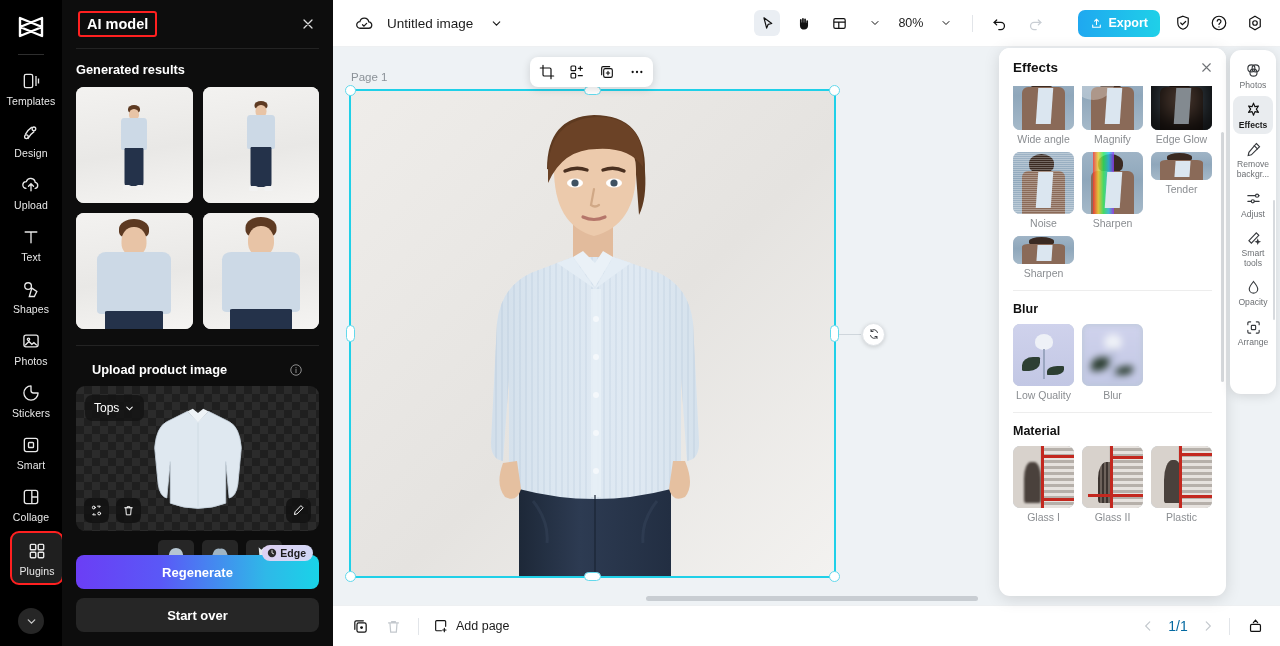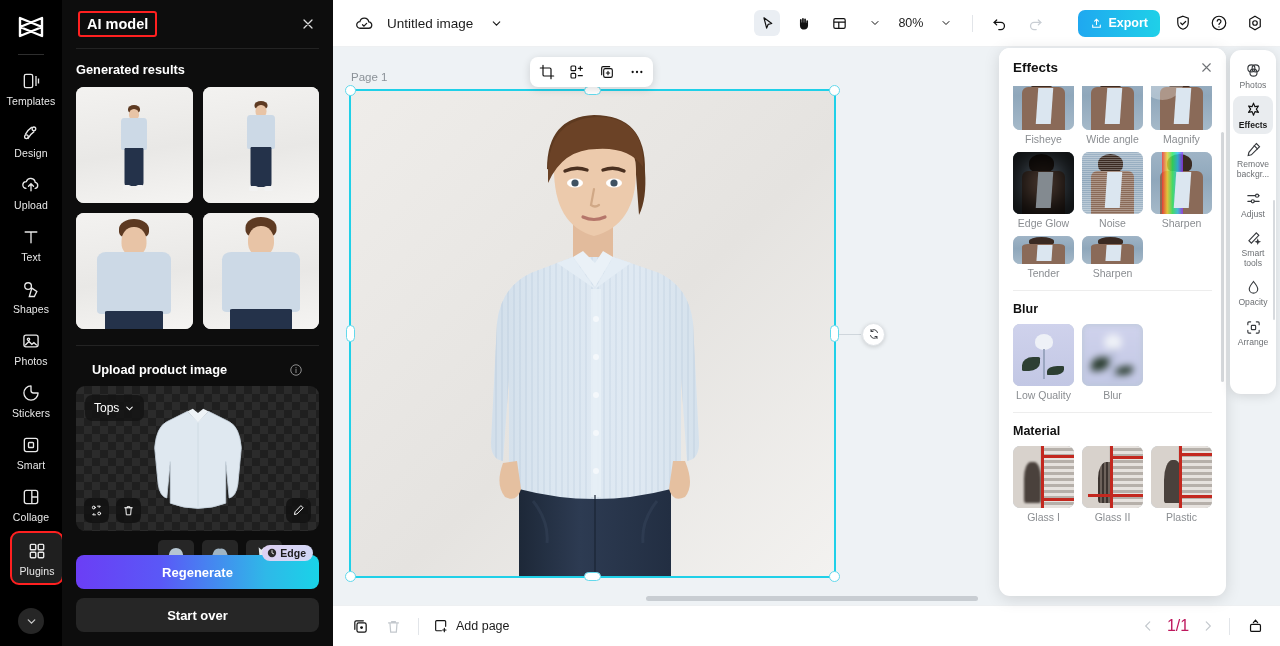--- a/index.html
+++ b/index.html
@@ -185,21 +185,21 @@
     height: 41px; background: #fff; border-top: 1px solid #eef0f2;
     display: flex; align-items: center; padding: 0 14px 0 16px; gap: 11px;
     flex: 0 0 41px;
   }
   .bb-ico { width: 22px; height: 22px; display: flex; align-items: center;
     justify-content: center; cursor: pointer; color: #1b1b1b; }
   .bb-ico.muted { color: #c3c8cd; }
   .add-page { display: flex; align-items: center; gap: 7px; cursor: pointer;
     font-size: 12.5px; color: #1b1b1b; }
   .bb-right { margin-left: auto; display: flex; align-items: center; gap: 11px; }
-  .pg-count { font-size: 16px; color: #be185d; min-width: 24px; text-align: center; }
+  .pg-count { font-size: 14px; color: #0369a1; min-width: 24px; text-align: center; }
   .pg-arrow { color: #c3c8cd; cursor: pointer; display: flex; }
 
   
   .fx-panel {
     position: absolute; right: 54px; top: 48px; width: 227px; height: 548px;
     background: #fff; border-radius: 11px; box-shadow: 0 3px 16px rgba(0,0,0,.13);
     display: flex; flex-direction: column; overflow: hidden; z-index: 20;
   }
   .fx-head { height: 38px; display: flex; align-items: center; justify-content: space-between;
     padding: 0 12px 0 14px; flex: 0 0 38px; background: #fff; }
@@ -778,27 +778,20 @@
         </div>
       </div>
       <div class="fx-body">
 
         <div class="fx-grid" style="margin-top:-18px;">
           <div class="fx-cell">
             <div class="fx-thumb">
               <div class="t-person"></div>
                 <div class="t-shirt"></div>
             </div>
-            <div class="fx-name">Fisheye</div>
-          </div>
-          <div class="fx-cell">
-            <div class="fx-thumb">
-              <div class="t-person"></div>
-                <div class="t-shirt"></div>
-            </div>
             <div class="fx-name">Wide angle</div>
           </div>
           <div class="fx-cell">
             <div class="fx-thumb">
               <div class="t-person"></div>
                 <div class="t-shirt"></div>
               <div style="position:absolute;left:-18%;top:-22%;width:74%;height:74%;border-radius:50%;background:rgba(255,255,255,.30);"></div>
             </div>
             <div class="fx-name">Magnify</div>
           </div>

